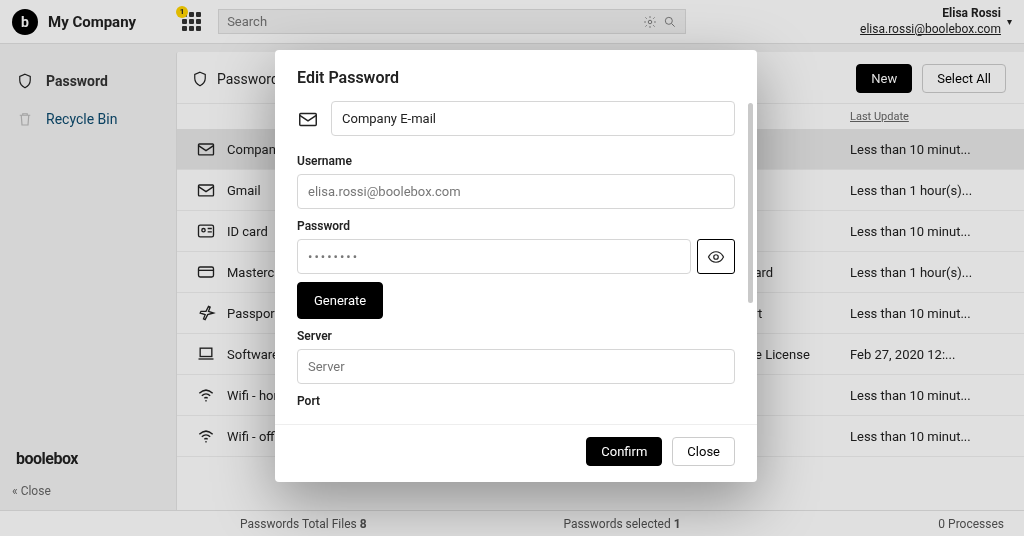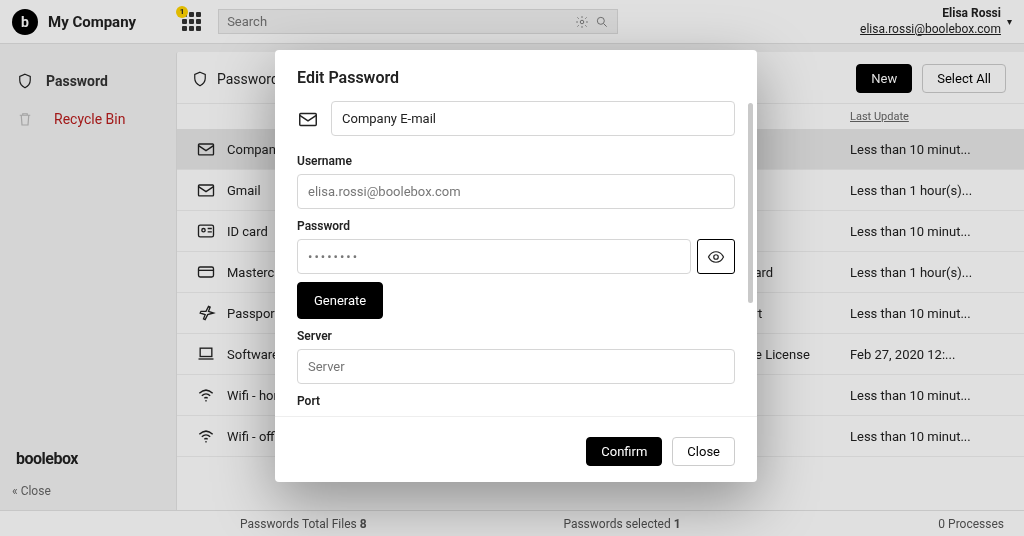--- a/index.html
+++ b/index.html
@@ -7,34 +7,34 @@
 
     .overlay { position:absolute; inset:0; background:rgba(0,0,0,0.12); z-index:5; }
 
     
     .header { height:44px; background:#fff; display:flex; align-items:center; padding:0 12px; border-bottom:1px solid #e2e2e2; }
     .logo-circle { width:26px;height:26px;border-radius:50%;background:#000;color:#fff;display:flex;align-items:center;justify-content:center;font-weight:700;font-size:14px; }
     .company-name { font-weight:700; font-size:15px; margin-left:10px; }
     .apps-btn { margin-left:46px; position:relative; width:20px;height:20px; display:flex;flex-wrap:wrap;gap:2px; cursor:pointer;}
     .apps-btn span { width:5px;height:5px;background:#333;border-radius:1px; }
     .notif-badge { position:absolute; top:-6px; left:-6px; width:12px;height:12px;border-radius:50%;background:#ffd400;font-size:8px;display:flex;align-items:center;justify-content:center;font-weight:700; }
-    .search-wrap { margin-left:16px; display:flex; align-items:center; background:#f2f2f2; border:1px solid #ddd; border-radius:0; padding:4px 8px; width:400px; }
+    .search-wrap { margin-left:16px; display:flex; align-items:center; background:#f2f2f2; border:1px solid #ddd; border-radius:0; padding:4px 8px; width:468px; }
     .search-wrap input { flex:1; border:none; background:transparent; outline:none; font-size:13px; }
     .search-wrap .icon { width:14px;height:14px; margin-left:6px; opacity:.6; }
     .user-block { margin-left:auto; text-align:right; font-size:12px; line-height:1.3; display:flex; align-items:center; }
     .user-block .name { font-weight:700; }
     .user-block .email { text-decoration:underline; }
     .caret { margin-left:6px; font-size:10px; }
 
     
     .workspace { display:flex; height:calc(536px - 44px - 26px); }
     .sidebar { width:176px; padding-top:18px; position:relative; }
     .side-item { display:flex; align-items:center; padding:10px 16px; font-size:14px; color:#333; cursor:pointer; }
     .side-item.active { font-weight:700; }
-    .side-item.muted { color:#b91c1c;gap:8px; }
+    .side-item.muted { color:#0c4a6e; }
     .side-item .ic { width:18px;height:18px;margin-right:12px; display:flex;align-items:center;justify-content:center; }
     .brand-box { position:absolute; bottom:42px; left:16px; font-weight:700; font-size:16px; letter-spacing:-.5px; }
     .close-link { position:absolute; bottom:12px; left:12px; font-size:12px; color:#666; cursor:pointer; }
 
     .content { flex:1; background:#fff; border-left:1px solid #e4e4e4; border-radius:2px 0 0 0; display:flex; flex-direction:column; margin-top:8px; }
     .content-head { display:flex; align-items:center; padding:12px 18px 10px 14px; border-bottom:1px solid #eee; }
     .content-head .title { font-size:14px; font-weight:400; margin-left:8px; }
     .btn { border:1px solid #ccc; background:#fff; border-radius:4px; padding:6px 14px; font-size:13px; cursor:pointer; }
     .btn-dark { background:#000; color:#ffffff; border-color:#000; }
     .content-head .actions { margin-left:auto; display:flex; gap:10px; }
@@ -63,21 +63,21 @@
     .modal-body { flex:1; overflow:hidden; padding:0 22px; position:relative; }
     .modal-body::after { content:""; position:absolute; right:4px; top:6px; width:5px; height:200px; background:#c9c9c9; border-radius:3px; }
     .title-row { display:flex; align-items:center; gap:12px; margin-bottom:18px; margin-top:4px; }
     .title-row .envelope { width:22px;height:22px; }
     .field-label { font-size:12px; font-weight:600; margin:10px 0 6px; }
     .tinput { width:100%; border:1px solid #d6d6d6; border-radius:4px; padding:9px 10px; font-size:13px; outline:none; color:#777; }
     .tinput.titlefield { flex:1; color:#222; }
     .pw-row { display:flex; gap:6px; }
     .pw-row input { flex:1; letter-spacing:2px; }
     .eye-btn { width:38px; border:1px solid #000; border-radius:3px; display:flex; align-items:center; justify-content:center; cursor:pointer; background:#fff; }
-    .modal-foot { padding:20px 22px 16px; display:flex; justify-content:flex-end; gap:10px; border-top:1px solid #eee; }
+    .modal-foot { padding:12px 22px 16px; display:flex; justify-content:flex-end; gap:10px; border-top:1px solid #eee; }
 
     svg { display:block; }
     .stroke-ic { stroke:#222; stroke-width:1.6; fill:none; }
     .stroke-muted { stroke:#bbb; stroke-width:1.6; fill:none; }
   </style>
 </head>
 <body>
 
 <div class="header">
   <div class="logo-circle">b</div>

